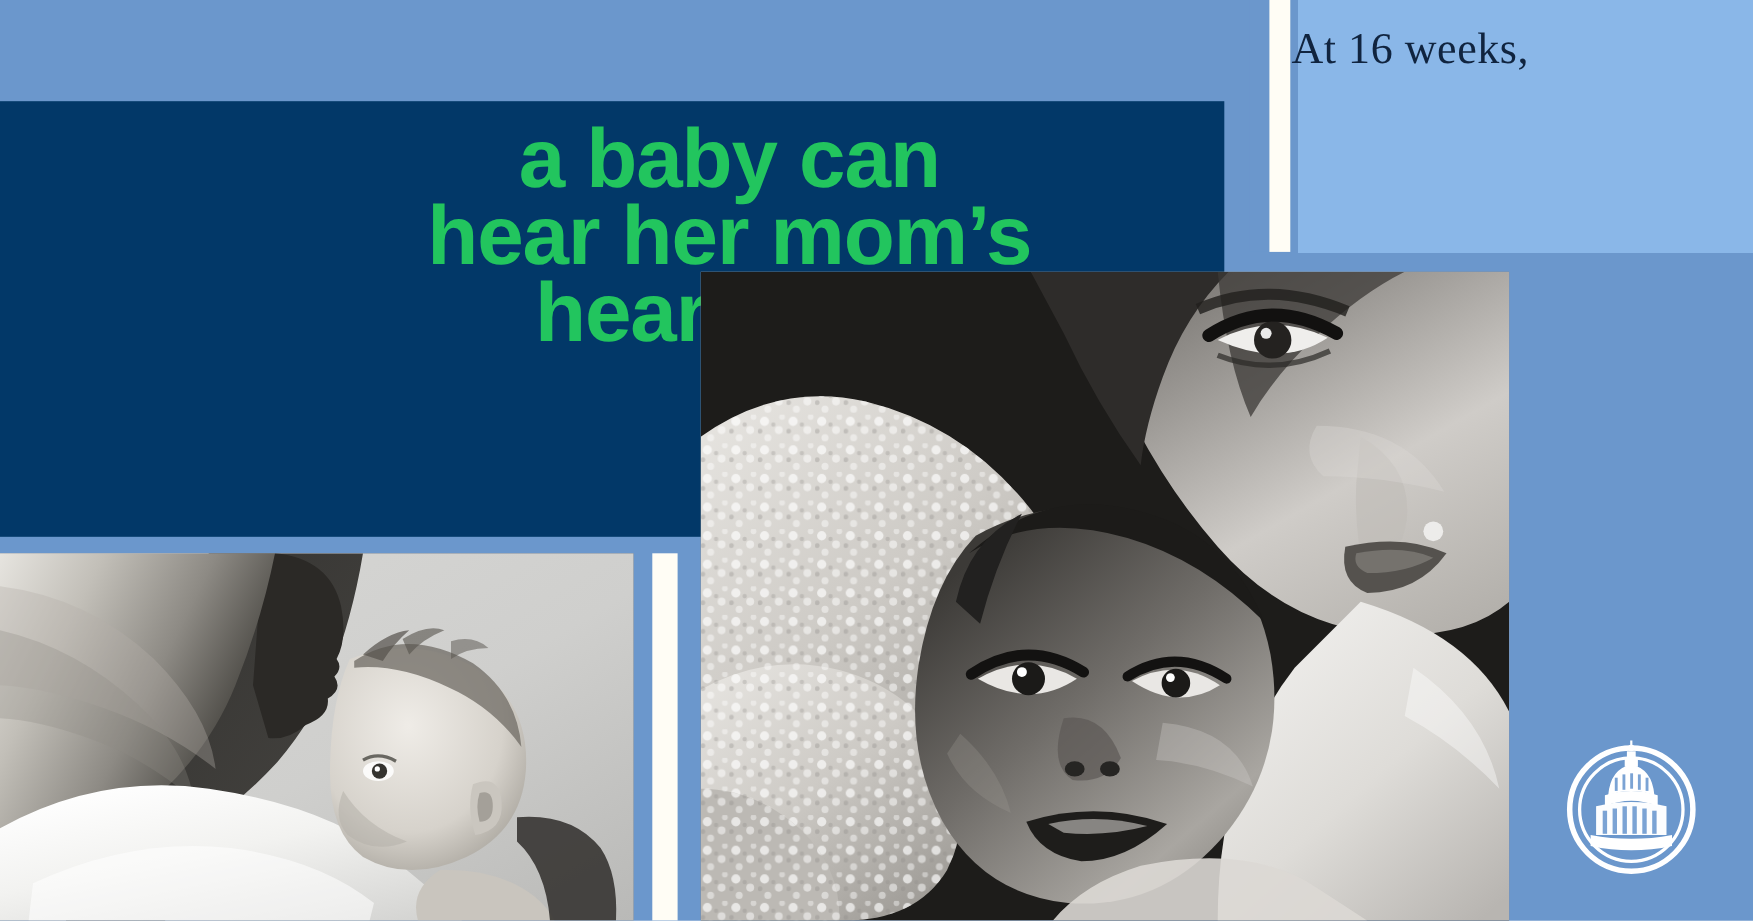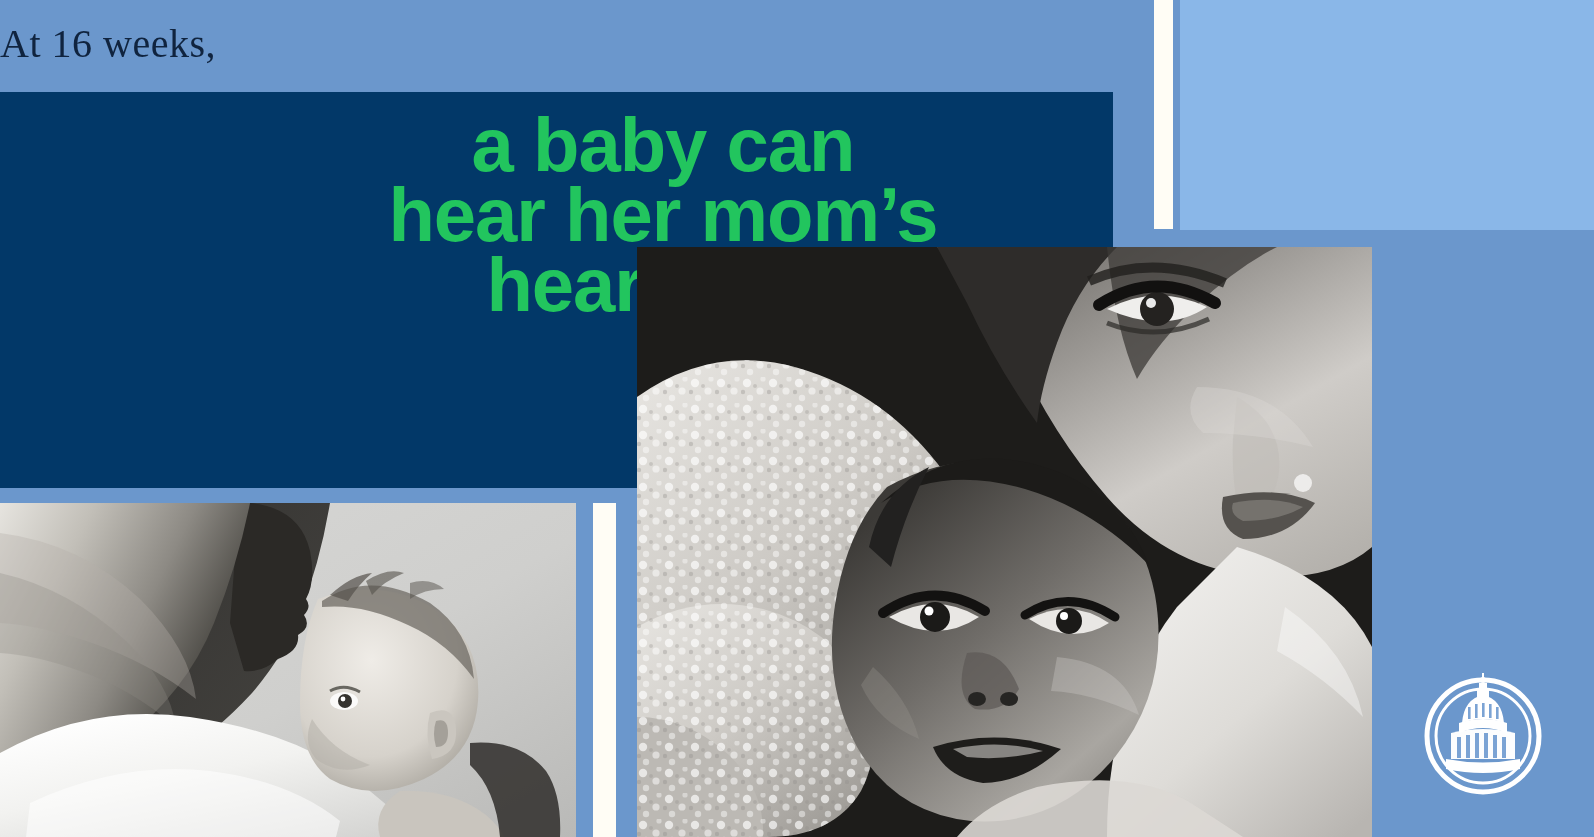--- a/index.html
+++ b/index.html
@@ -68,21 +68,21 @@
     line-height: 70px;
     letter-spacing: -1px;
     white-space: pre-line;
   }
 
   
   .kicker {
     position: absolute;
     left: 0; top: 20px;
     width: 1390px;
-    text-align: left;
+    text-align: right;
     font-family: "Liberation Serif", serif;
     font-size: 40px;
     color: #10243f;
     letter-spacing: 0.5px;
   }
 
   
   .photo {
     position: absolute;
     overflow: hidden;

